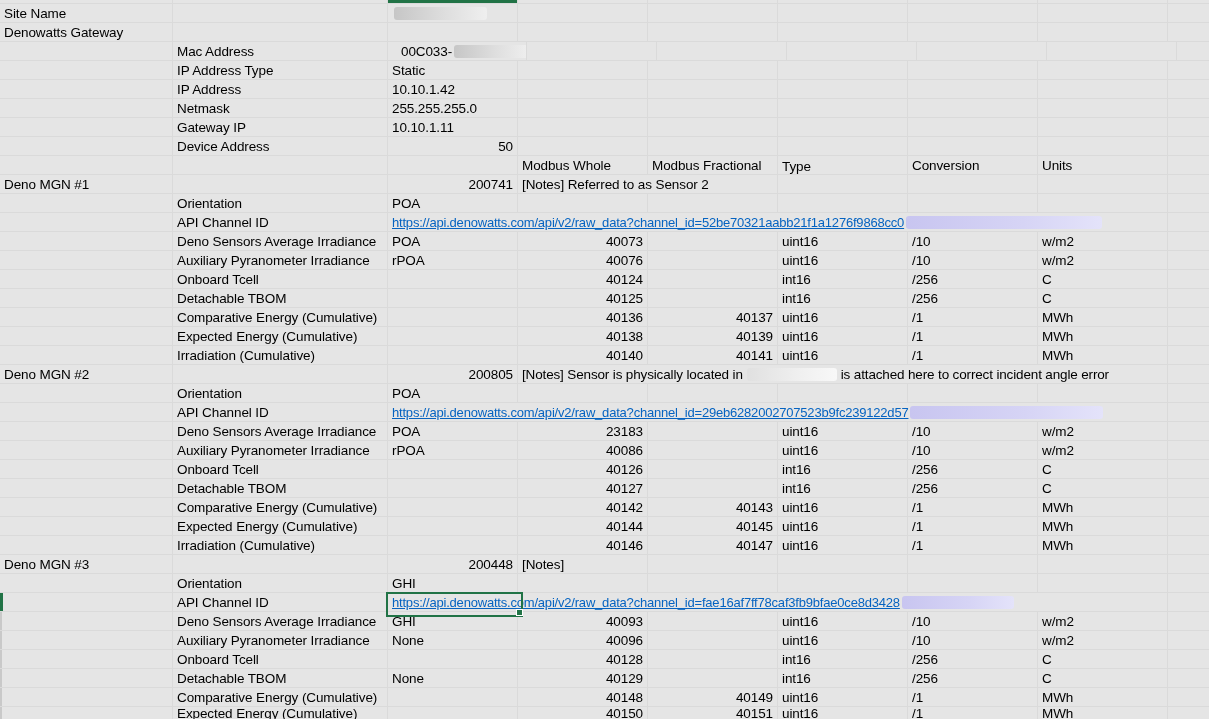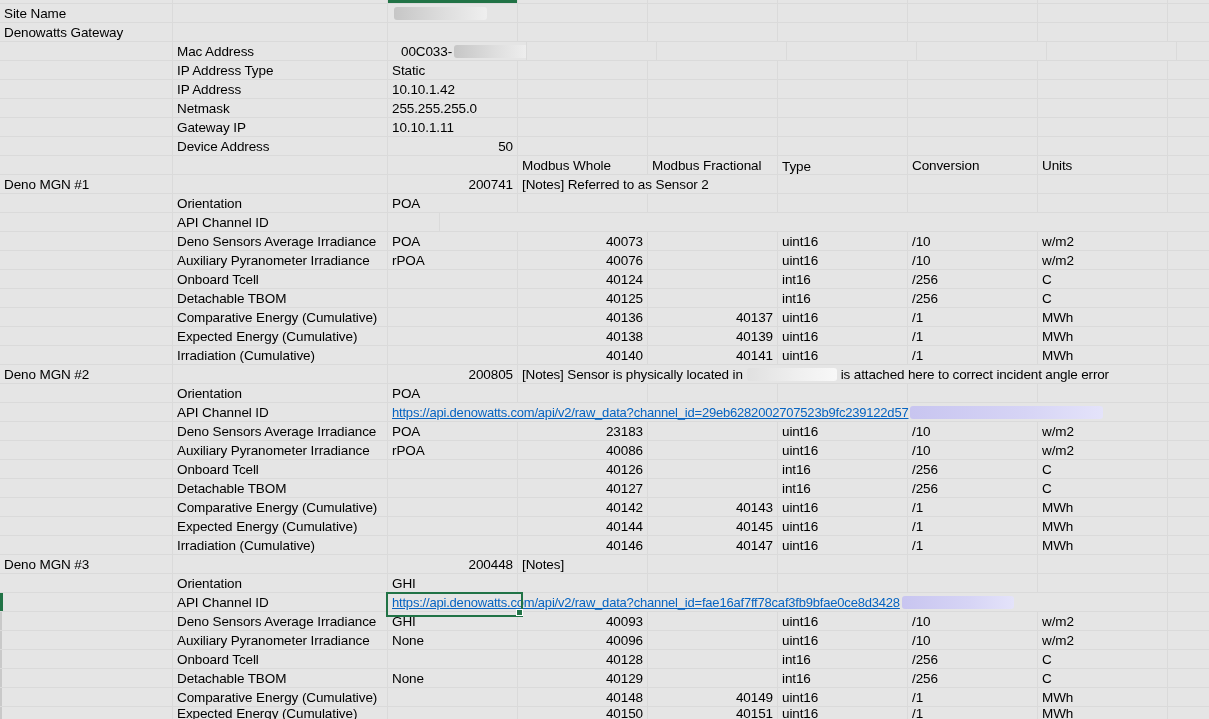--- a/index.html
+++ b/index.html
@@ -212,20 +212,24 @@
       <div class="cell" style="width: 130px;"></div>
       <div class="cell" style="width: 130px;"></div>
       <div class="cell" style="width: 130px;"></div>
       <div class="cell" style="width: 52px;"></div>
     </div>
     <div class="row" style="height: 19px;">
       <div class="cell" style="width: 173px;"></div>
       <div class="cell" style="width: 215px;">
         <span>API Channel ID</span>
       </div>
+      <div class="cell" style="width: 780px;">
+        <a class="url" href="#">https://api.denowatts.com/api/v2/raw_data?channel_id=52be70321aabb21f1a1276f9868cc0</a>
+        <span class="pill lavender" style="width: 196px;"></span>
+      </div>
       <div class="cell" style="width: 52px;"></div>
     </div>
     <div class="row" style="height: 19px;">
       <div class="cell" style="width: 173px;"></div>
       <div class="cell" style="width: 215px;">
         <span>Deno Sensors Average Irradiance</span>
       </div>
       <div class="cell" style="width: 130px;">
         <span>POA</span>
       </div>

